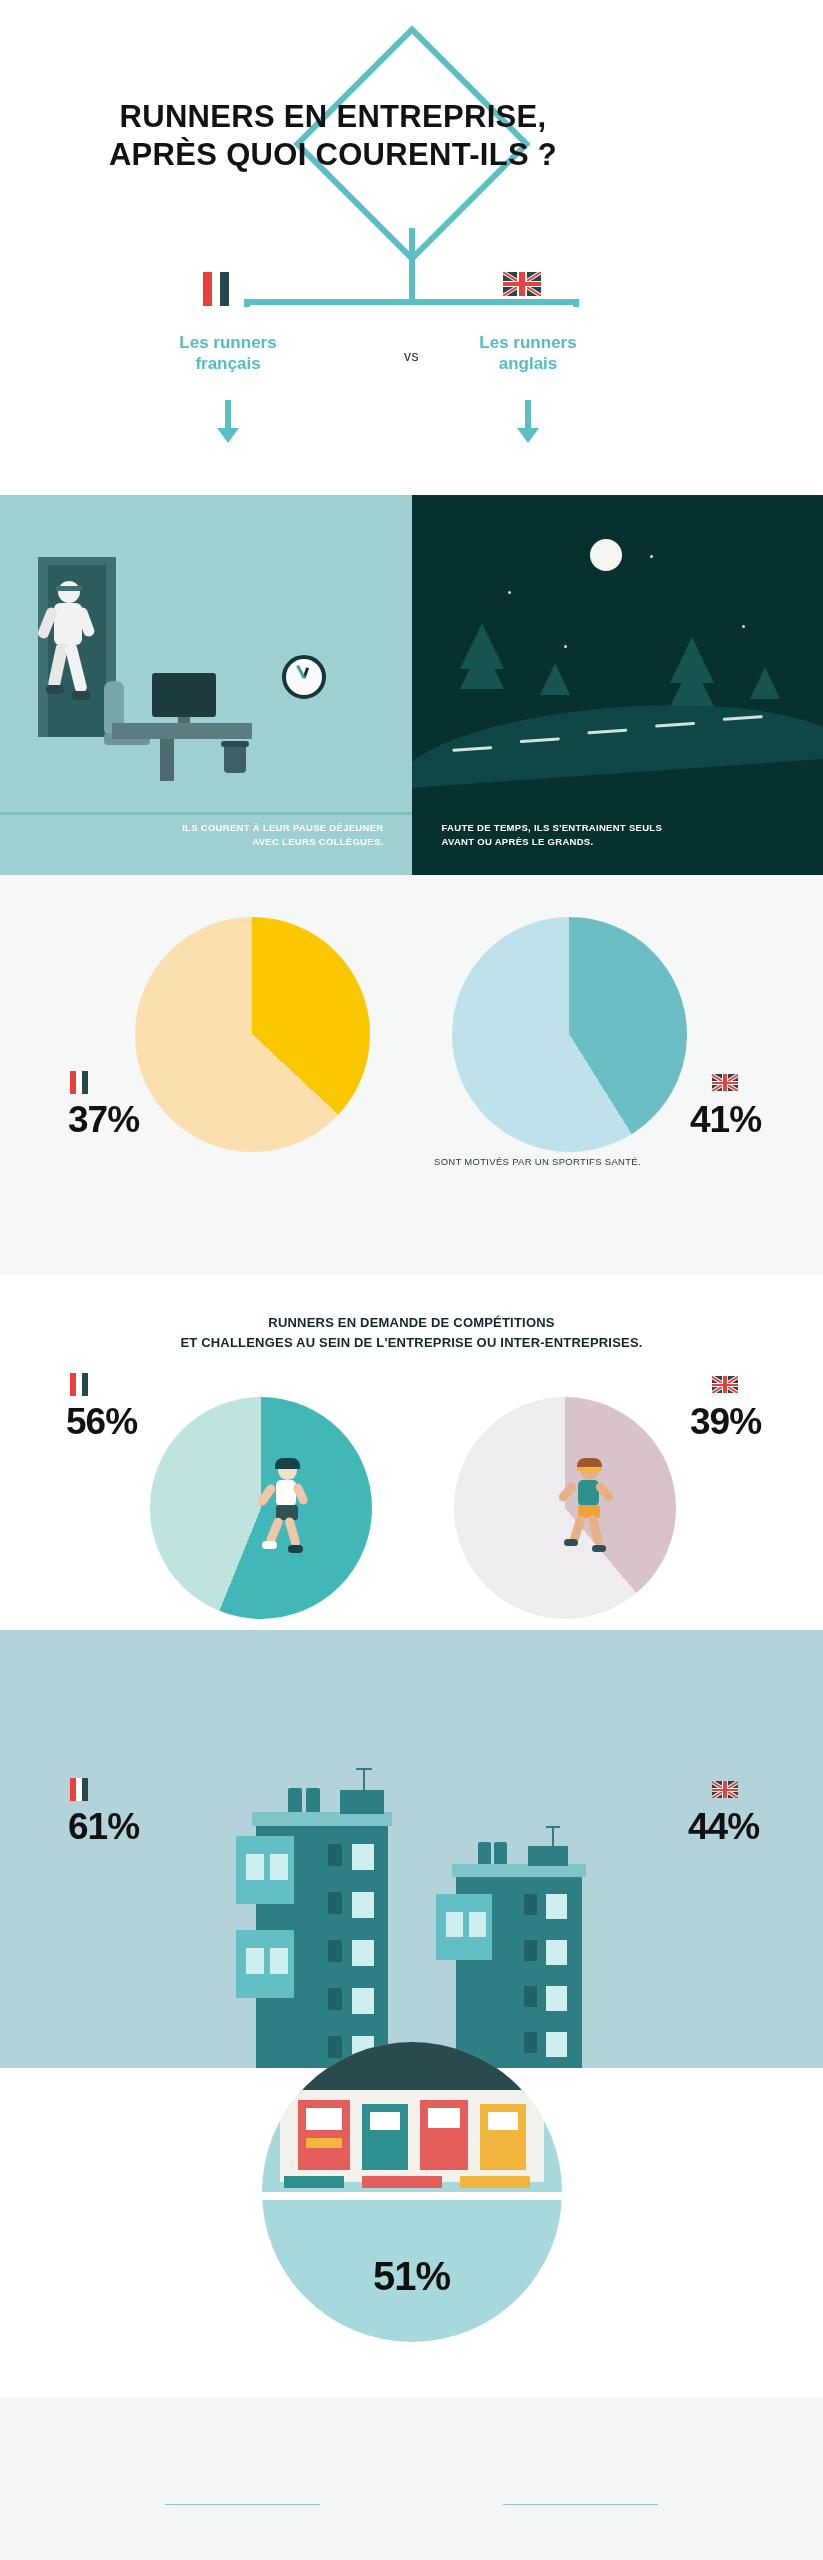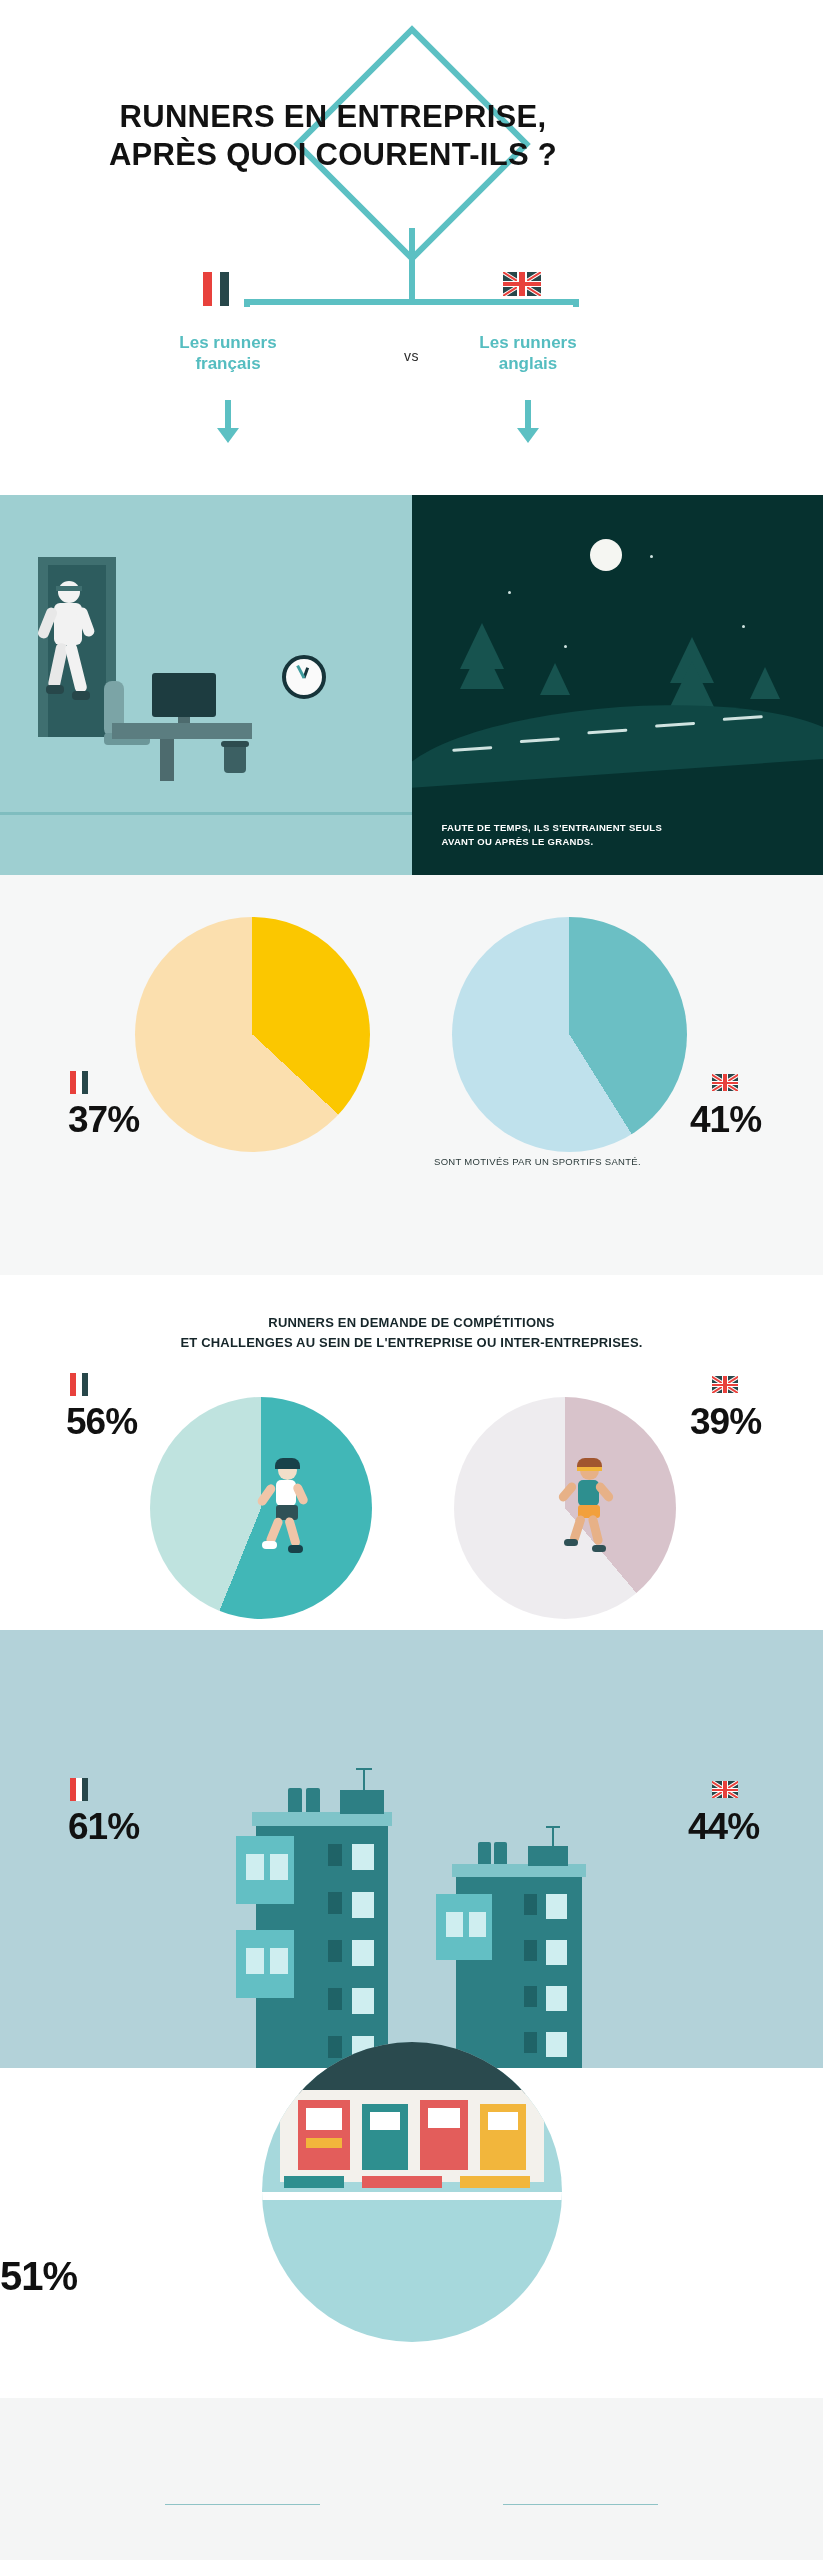--- a/index.html
+++ b/index.html
@@ -176,21 +176,21 @@
     position:absolute; left:50%; top:-26px; transform:translateX(-50%);
     width:300px; height:300px; border-radius:50%; background:#a6d8dc; overflow:hidden;
   }
   .office-band { position:absolute; background:#f3f1ec; }
   .ob-red { position:absolute; background:#e35d5b; }
   .ob-yellow { position:absolute; background:#f2b63c; }
   .ob-teal { position:absolute; background:#2e8f8f; }
   .ob-white { position:absolute; background:#ffffff; }
   .ob-dark { position:absolute; background:#2a4a4e; }
   .pct51 {
-    position:absolute; left:0; top:186px; width:823px; text-align:left;
+    position:absolute; left:0; top:186px; width:823px; text-align:center;
     font-size:40px; font-weight:bold; color:#101010; letter-spacing:-1px;
   }
   .sub51 {
     position:absolute; left:0; top:244px; width:823px; text-align:center;
     font-size:11px; font-weight:bold; color:#16262a; line-height:1.55;
     letter-spacing:0.2px; white-space:pre-line;
   }
 
   
   .footer { position:relative; width:823px; height:162px; background:#f4f5f5; }
@@ -285,20 +285,22 @@
       </div>
       <div class="chair-back"></div>
       <div class="chair-seat"></div>
       <div class="monitor"></div>
       <div class="monitor-stand"></div>
       <div class="desk"></div>
       <div class="desk-leg"></div>
       <div class="bin"></div>
       <div class="bin-top"></div>
       <div class="floor"></div>
+      <div class="cap l">ILS COURENT À LEUR PAUSE DÉJEUNER
+AVEC LEURS COLLÈGUES.</div>
     </div>
 
     <div class="half right">
       <div class="moon"></div>
       <div class="star" style="left:238px; top:60px;"></div>
       <div class="star" style="left:96px;  top:96px;"></div>
       <div class="star" style="left:330px; top:130px;"></div>
       <div class="star" style="left:152px; top:150px;"></div>
       <div class="tree" style="left:48px;  top:148px;"></div>
       <div class="tree" style="left:48px;  top:128px;"></div>

